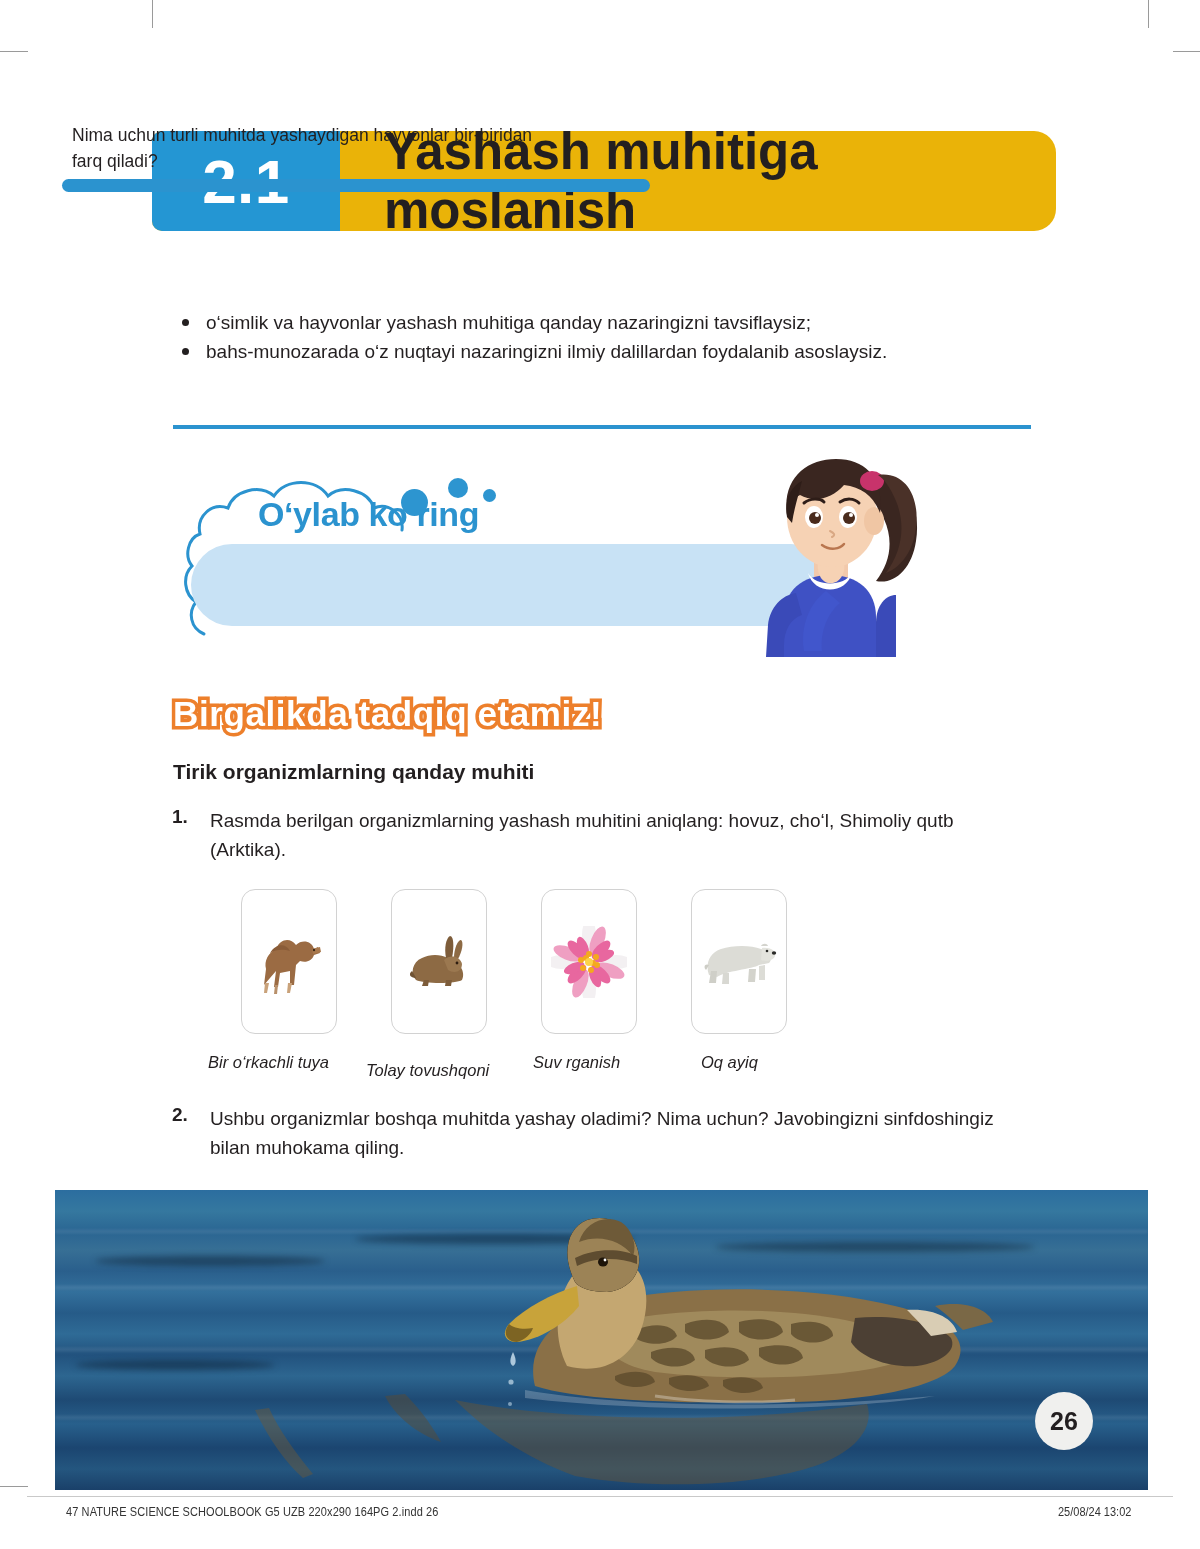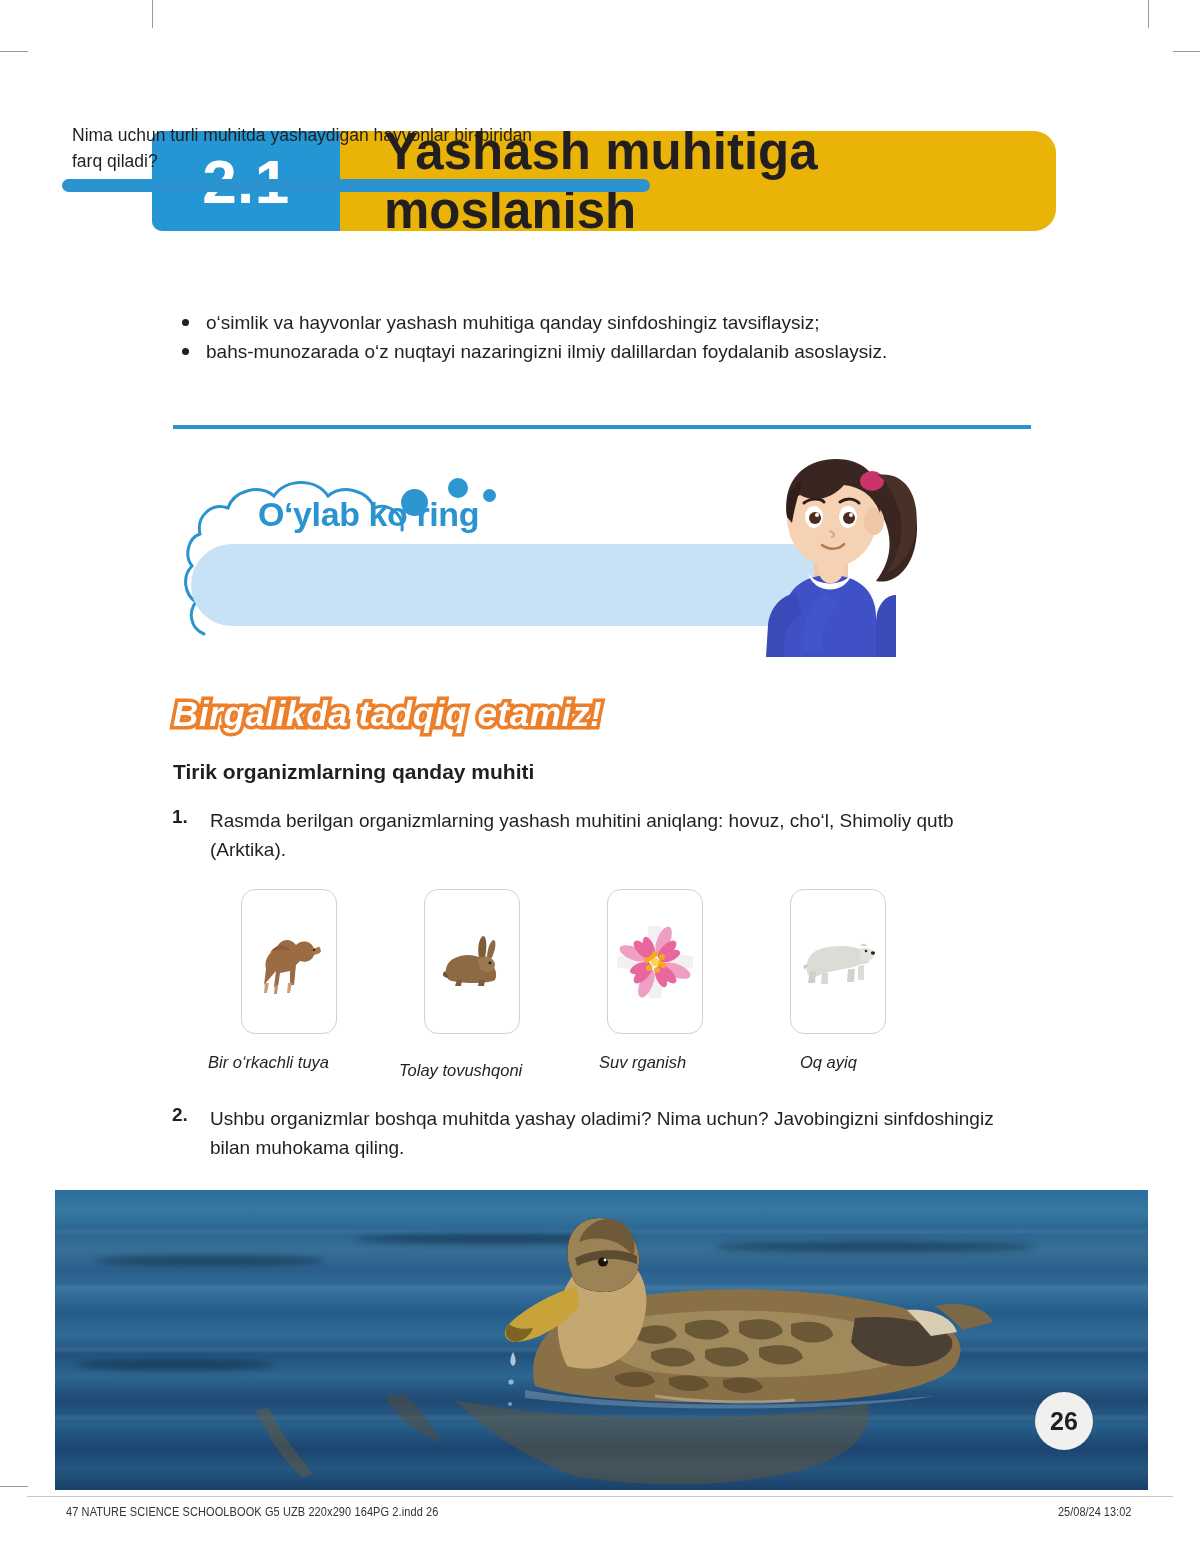--- a/index.html
+++ b/index.html
@@ -189,21 +189,20 @@
   
   .girl { position: absolute; left: 744px; top: 445px; }
 
   
   .ornate-head {
     position: absolute;
     left: 173px;
     top: 694px;
     font-size: 35px;
     font-weight: bold;
-    font-style: italic;
     letter-spacing: 0.6px;
     color: #ffffff;
     -webkit-text-stroke: 7px #ed7f2b;
     paint-order: stroke fill;
     text-stroke: 7px #ed7f2b;
   }
 
   .subhead {
     position: absolute;
     left: 173px;
@@ -231,21 +230,21 @@
     color: #231f20;
   }
 
   
   .cards {
     position: absolute;
     left: 241px;
     top: 889px;
     width: 700px;
     display: flex;
-    gap: 89px;
+    gap: 56px;
   }
   .card-wrap { width: 94px; }
   .card {
     width: 94px;
     height: 143px;
     border: 1px solid #d2d2d2;
     border-radius: 14px;
     background: #ffffff;
     display: flex;
     align-items: center;
@@ -355,21 +354,21 @@
 
 <div class="edge-strip"></div>
 
 <div class="banner">
   <div class="banner-num">2.1</div>
   <div class="banner-title">Yashash muhitiga moslanish</div>
 </div>
 
 <div class="objectives">
   <ul class="obj-list">
-    <li class="obj-item">o‘simlik va hayvonlar yashash muhitiga qanday sinfdoshingiz tavsiflaysiz;</li>
+    <li class="obj-item">o‘simlik va hayvonlar yashash muhitiga qanday nazaringizni tavsiflaysiz;</li>
     <li class="obj-item">bahs-munozarada o‘z nuqtayi nazaringizni ilmiy dalillardan foydalanib asoslaysiz.</li>
   </ul>
 </div>
 <div class="rule"></div>
 
 <div class="thinkbox">
   <svg class="cloud-svg" width="660" height="205" viewBox="0 0 660 205">
     <path d="M 14 150
              C 2 142, 0 124, 10 114
              C 2 104, 6 86, 18 82

